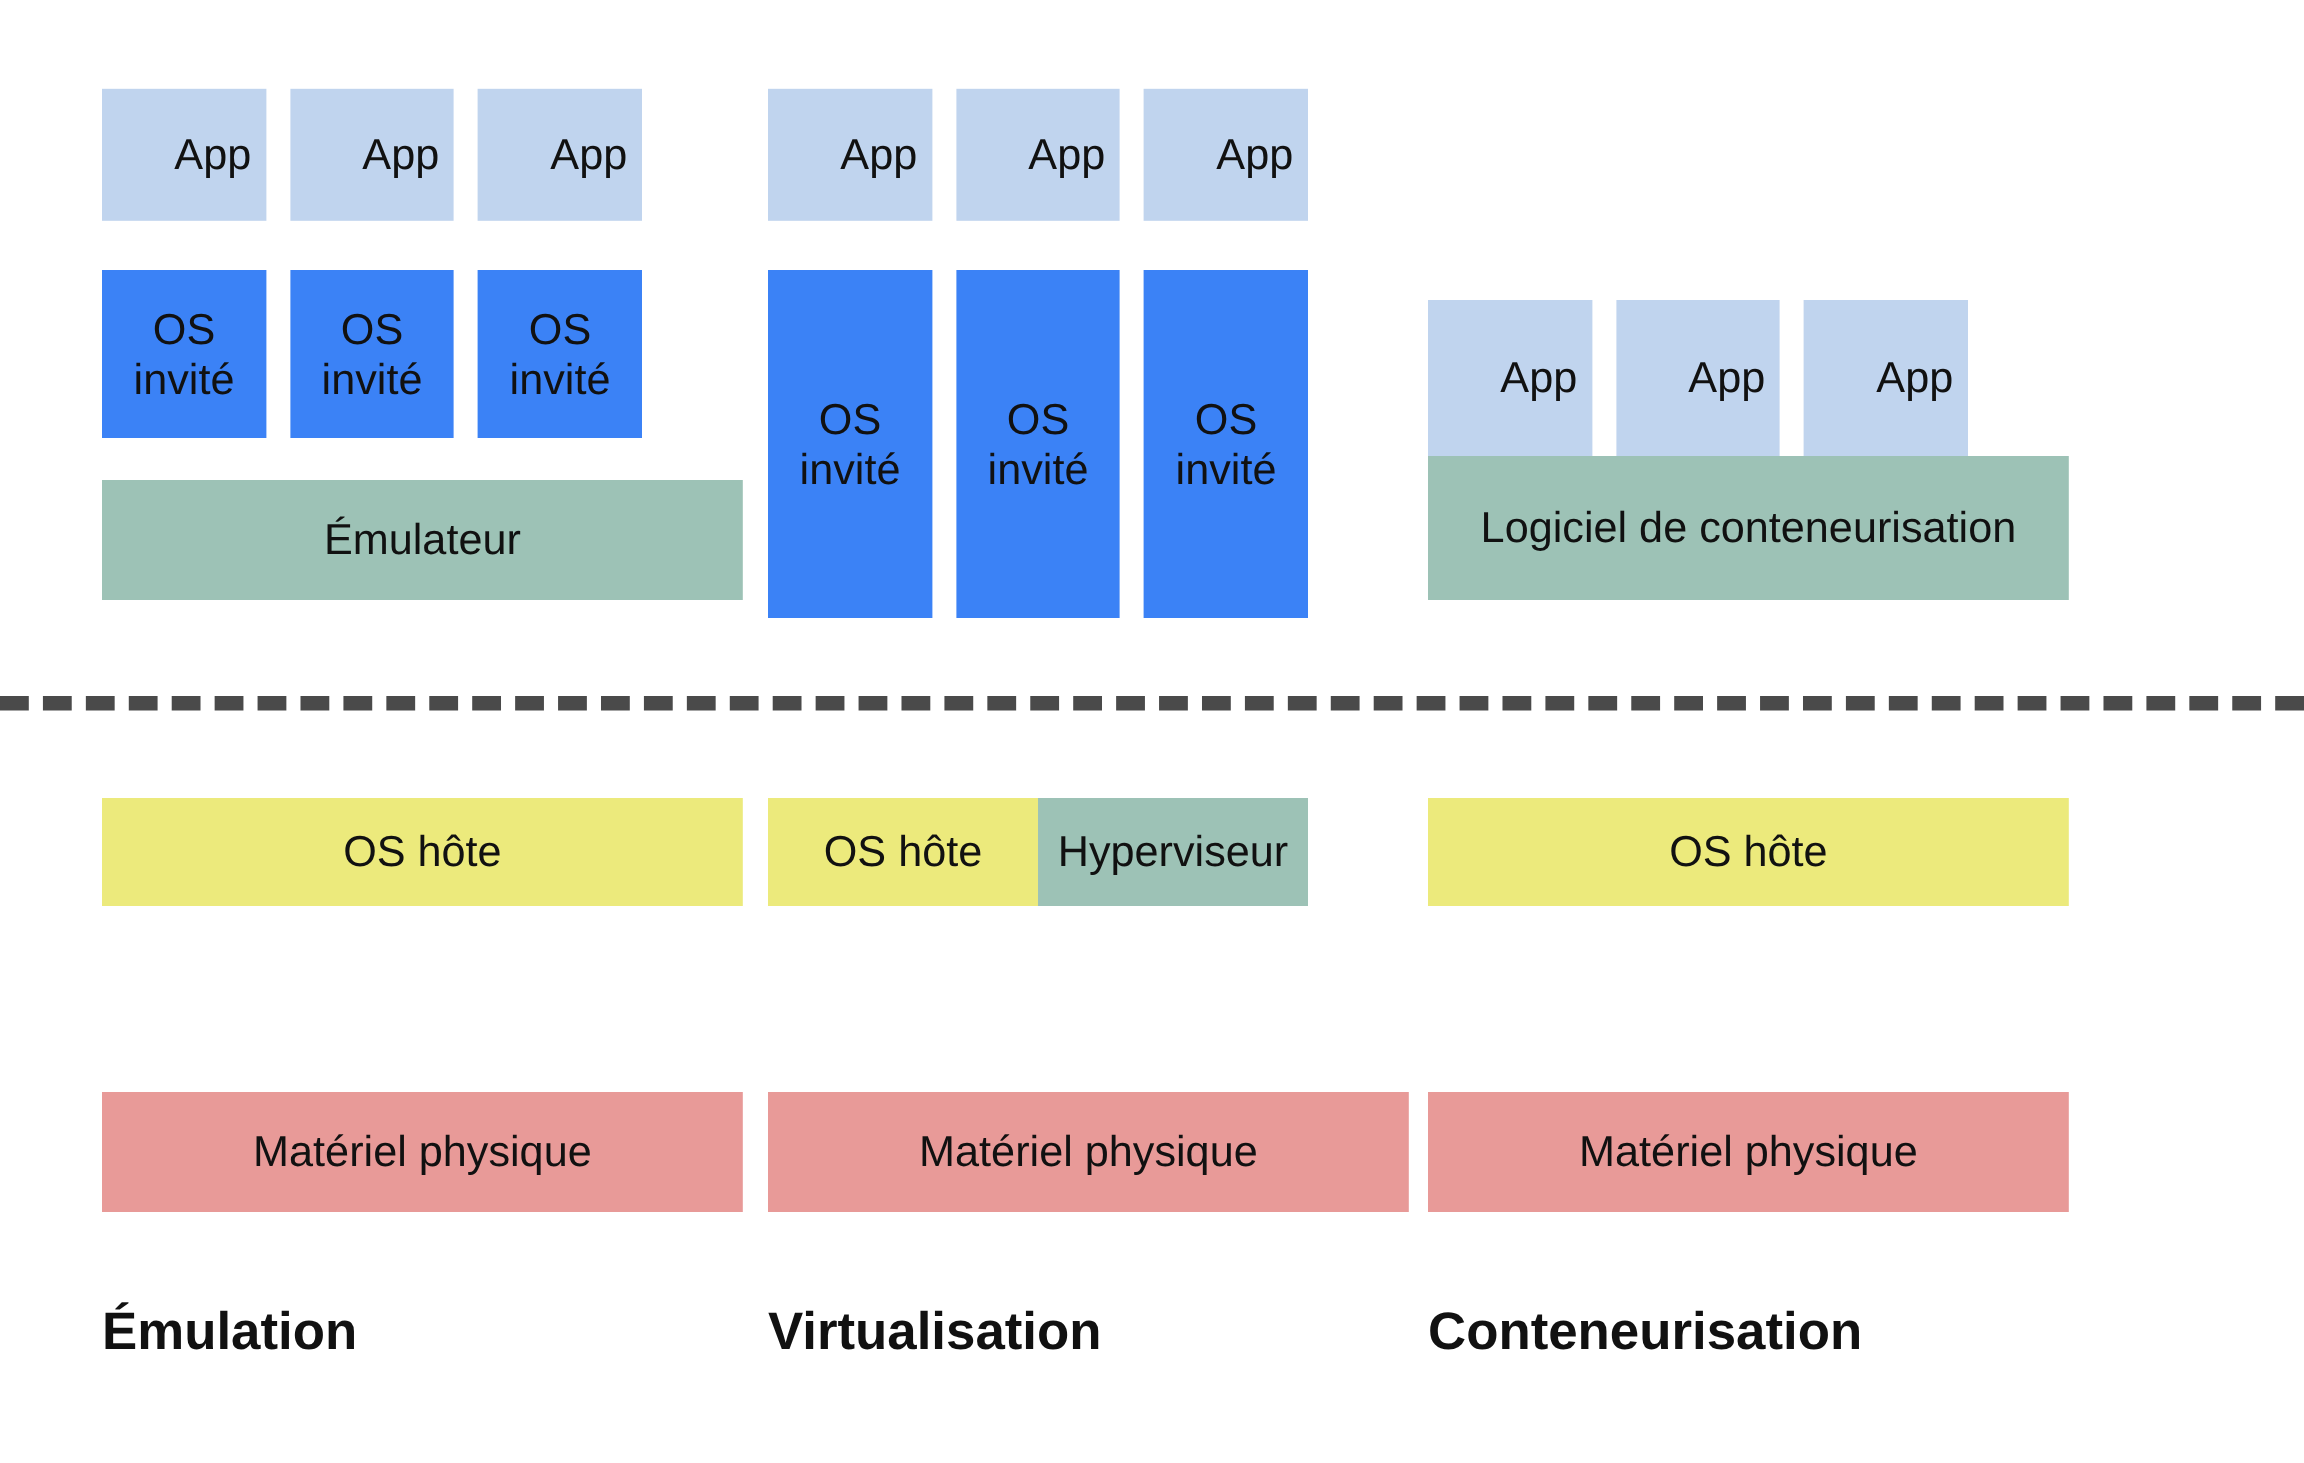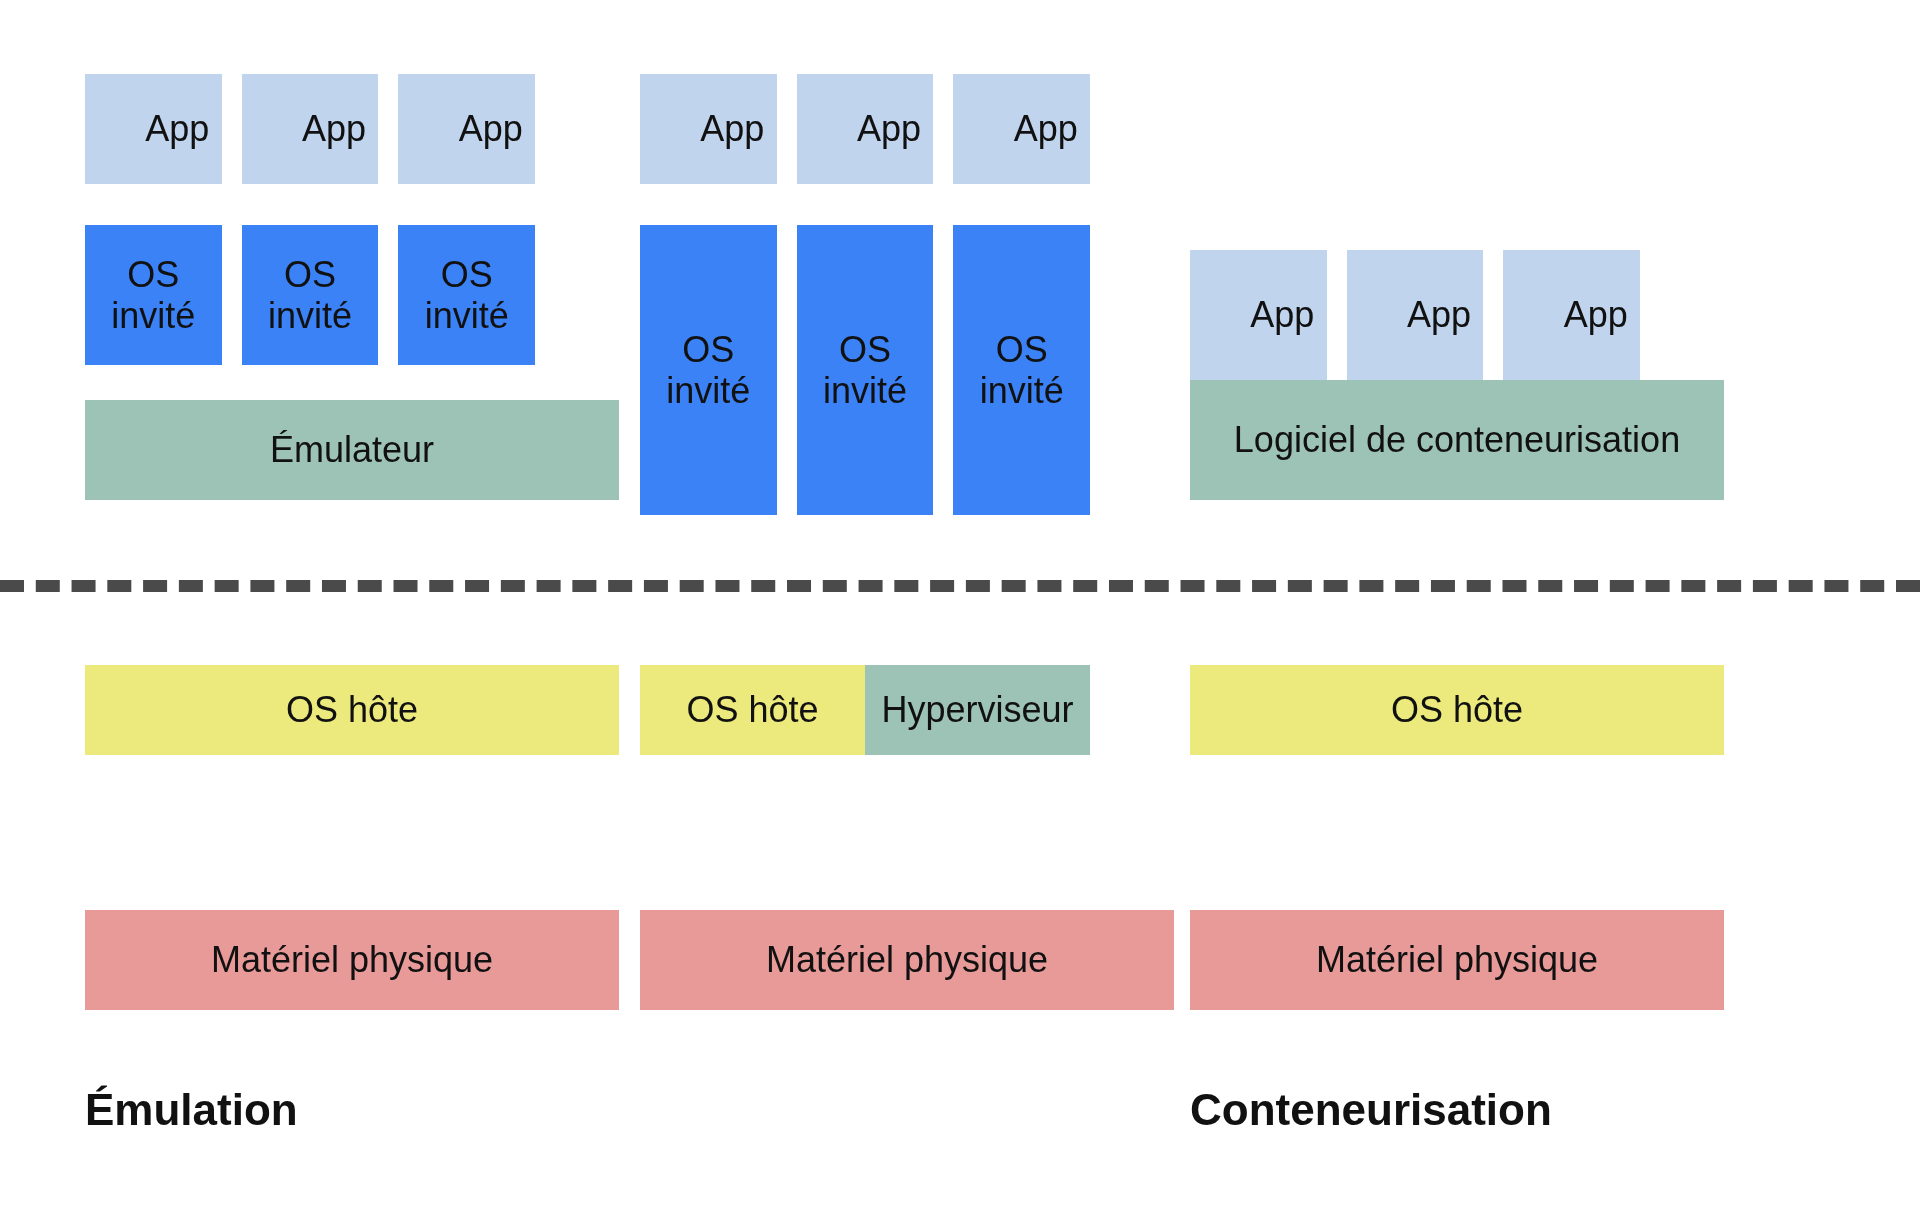--- a/index.html
+++ b/index.html
@@ -126,20 +126,21 @@
     <div class="box guest">OS invité</div>
     <div class="box guest">OS invité</div>
   </div>
   <div class="col col2 row-host host-virt-wrap">
     <div class="box host">OS hôte</div>
     <div class="box hyper">Hyperviseur</div>
   </div>
   <div class="col col2 row-hw">
     <div class="box hw full h100">Matériel physique</div>
   </div>
+  <div class="col col2 row-title title">Virtualisation</div>
 
   <div class="col col3 three row-apps-cont apps-cont-grid">
     <div class="box app">App</div>
     <div class="box app">App</div>
     <div class="box app">App</div>
   </div>
   <div class="col col3 row-cont-soft">
     <div class="box contsoft full h120">Logiciel de conteneurisation</div>
   </div>
   <div class="col col3 row-host">

